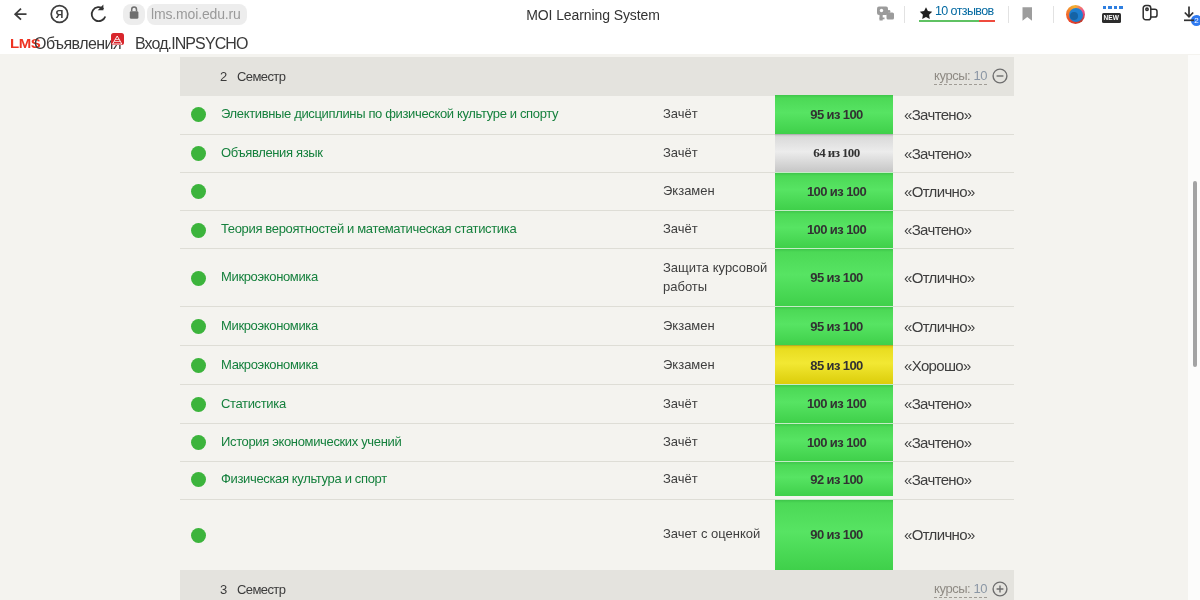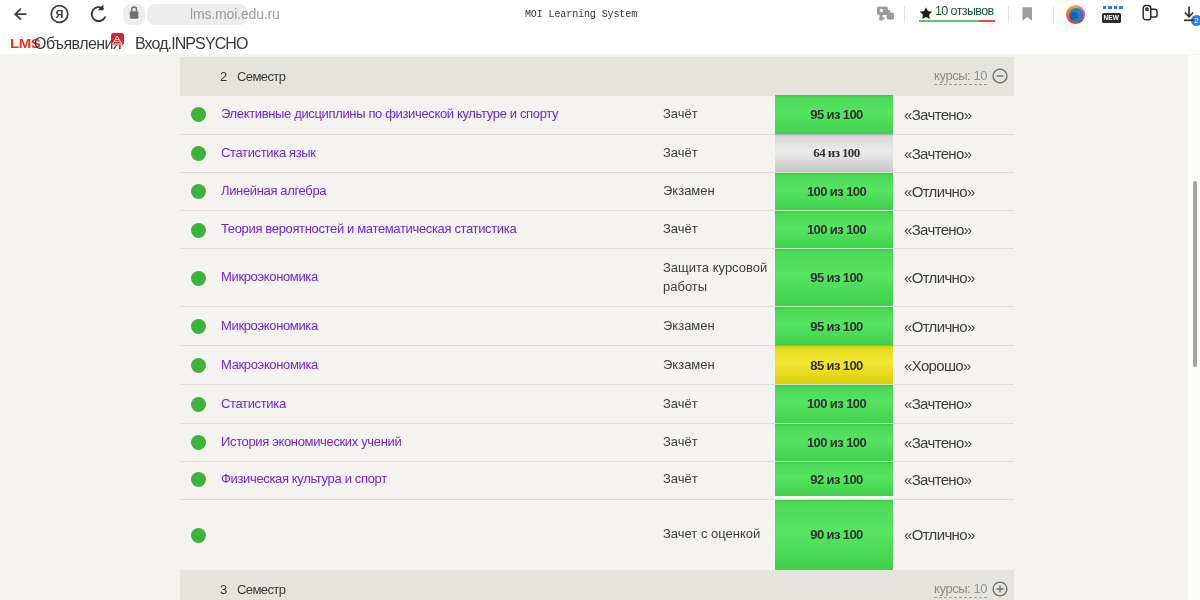--- a/index.html
+++ b/index.html
@@ -2,27 +2,27 @@
 <html><head>
 <meta charset="utf-8">
 <style>
 * { margin:0; padding:0; box-sizing:border-box; }
 html,body { width:1200px; height:600px; overflow:hidden; }
 body { font-family:"Liberation Sans", sans-serif; background:#f4f3ef; position:relative; }
 .abs { position:absolute; }
 
 
 #chrome { position:absolute; left:0; top:0; width:1200px; height:54px; background:#ffffff; border-bottom:1px solid #d9d9d9; z-index:5; }
-#title { position:absolute; left:0; top:0; width:1162px; text-align:center; line-height:30px; font-size:10px; color:#333; letter-spacing:-0.1px;font-family:Liberation Mono, monospace; }
+#title { position:absolute; left:12px; top:0; width:1162px; text-align:center; line-height:30px; font-size:14px; color:#333; letter-spacing:-0.1px; }
 .chip { position:absolute; top:4px; height:21px; background:#ededed; border-radius:8px; }
 #lockchip { left:123px; width:22px; }
 #urlchip  { left:147px; width:100px; }
-#urltext { position:absolute; left:151px; top:4px; height:21px; line-height:21px; font-size:14px; color:#9a9a9a; letter-spacing:-0.15px;margin-left:39px; }
+#urltext { position:absolute; left:151px; top:4px; height:21px; line-height:21px; font-size:14px; color:#9a9a9a; letter-spacing:-0.15px; }
 .sep { position:absolute; top:6px; width:1px; height:17px; background:#e2e2e2; }
-#revtext { position:absolute; left:935px; top:4px; font-size:12.5px; letter-spacing:-0.6px; color:#14532d; }
+#revtext { position:absolute; left:935px; top:4px; font-size:12.5px; letter-spacing:-0.6px; color:#0369a1; }
 #bargrn { position:absolute; left:919px; top:19.5px; width:60px; height:2px; background:#5fc263; }
 #barred { position:absolute; left:979px; top:19.5px; width:16px; height:2px; background:#ef4b3e; }
 
 
 #bmbar { position:absolute; left:0; top:30px; width:1200px; height:24px; background:#fff; }
 .bmtext { position:absolute; font-size:16px; letter-spacing:-0.55px; color:#3a3a3a; top:5px; }
 #lmslogo { position:absolute; left:10px; top:5px; font-size:15px; font-weight:bold; color:#e32; letter-spacing:-0.4px; transform:scaleY(0.9); transform-origin:left top; }
 #inpicon { position:absolute; left:111px; top:2.5px; width:12.5px; height:12.5px; background:#d8262c; border-radius:2.5px; }
 
 
@@ -49,21 +49,21 @@
 .band .num { position:absolute; left:40px; top:0; height:39px; line-height:39px; }
 .band .sem { position:absolute; left:57px; top:0; height:39px; line-height:39px; letter-spacing:-0.6px; }
 .bandright { position:absolute; right:6px; top:0; height:39px; display:flex; align-items:center; }
 .kursy { font-size:13px; letter-spacing:-0.45px; color:#8f8b84; border-bottom:1px dashed #a09c95; padding-bottom:1px; }
 .kursy b { font-weight:normal; color:#8b97a5;margin-top:8px; }
 .circicon { margin-left:5px; }
 
 .row { position:absolute; left:180px; width:834px; border-top:1px solid #deddd6; }
 .row.first { border-top:none; }
 .dot { position:absolute; left:10.5px; top:50%; margin-top:-7px; width:15px; height:15px; border-radius:50%; background:#3cb43c; }
-.name { position:absolute; left:41px; top:0; bottom:0; width:380px; display:flex; align-items:center; font-size:13px; letter-spacing:-0.35px; line-height:18.7px; color:#6d28d9; }
+.name { position:absolute; left:41px; top:0; bottom:0; width:380px; display:flex; align-items:center; font-size:13px; letter-spacing:-0.35px; line-height:18.7px; color:#15803d; }
 .exam { position:absolute; left:483px; top:0; bottom:0; width:108px; display:flex; align-items:center; font-size:13px; line-height:18.7px; color:#3e3e3e; }
 .badge { position:absolute; left:595px; top:-1px; bottom:0; width:118px; display:flex; align-items:center; justify-content:center;
   font-size:13px; font-weight:bold; letter-spacing:-0.6px; color:#323232; text-indent:5px; }
 .badge.green  { border-top:1px solid #c4ecc6; background:linear-gradient(180deg,#3ec64a 0,#4cd956 3px,#57e463 45%,#3fd04a 100%); }
 .row.first .badge { top:0; border-top:none; }
 .badge.gray   { border-top:1px solid #b2b2b2; background:linear-gradient(180deg,#c9c9c9 0,#dadada 2px,#ececec 45%,#c6c6c6 100%);font-family:Liberation Serif, serif; }
 .badge.yellow { border-top:1px solid #b5ae25; background:linear-gradient(180deg,#d8cb10 0,#e9dd20 3px,#f2e833 45%,#dbcd0a 100%); }
 .grade { position:absolute; left:724px; top:0; bottom:0; display:flex; align-items:center; font-size:15px; letter-spacing:-0.65px; color:#3e3e3e;text-align:center; }
 </style>
 </head>
@@ -160,28 +160,27 @@
 
 <div class="row first" style="top:95px;height:38.5px">
   <div class="dot"></div>
   <div class="name">Элективные дисциплины по физической культуре и спорту</div>
   <div class="exam">Зачёт</div>
   <div class="badge green">95 из 100</div>
   <div class="grade">«Зачтено»</div>
 </div>
 <div class="row" style="top:133.5px;height:38.3px">
   <div class="dot"></div>
-  <div class="name">Статистика язык</div>
+  <div class="name">Объявления язык</div>
   <div class="exam">Зачёт</div>
   <div class="badge gray">64 из 100</div>
   <div class="grade">«Зачтено»</div>
 </div>
 <div class="row" style="top:171.8px;height:38.3px">
   <div class="dot"></div>
-  <div class="name">Линейная алгебра</div>
   <div class="exam">Экзамен</div>
   <div class="badge green">100 из 100</div>
   <div class="grade">«Отлично»</div>
 </div>
 <div class="row" style="top:210.1px;height:38.3px">
   <div class="dot"></div>
   <div class="name">Теория вероятностей и математическая статистика</div>
   <div class="exam">Зачёт</div>
   <div class="badge green">100 из 100</div>
   <div class="grade">«Зачтено»</div>

